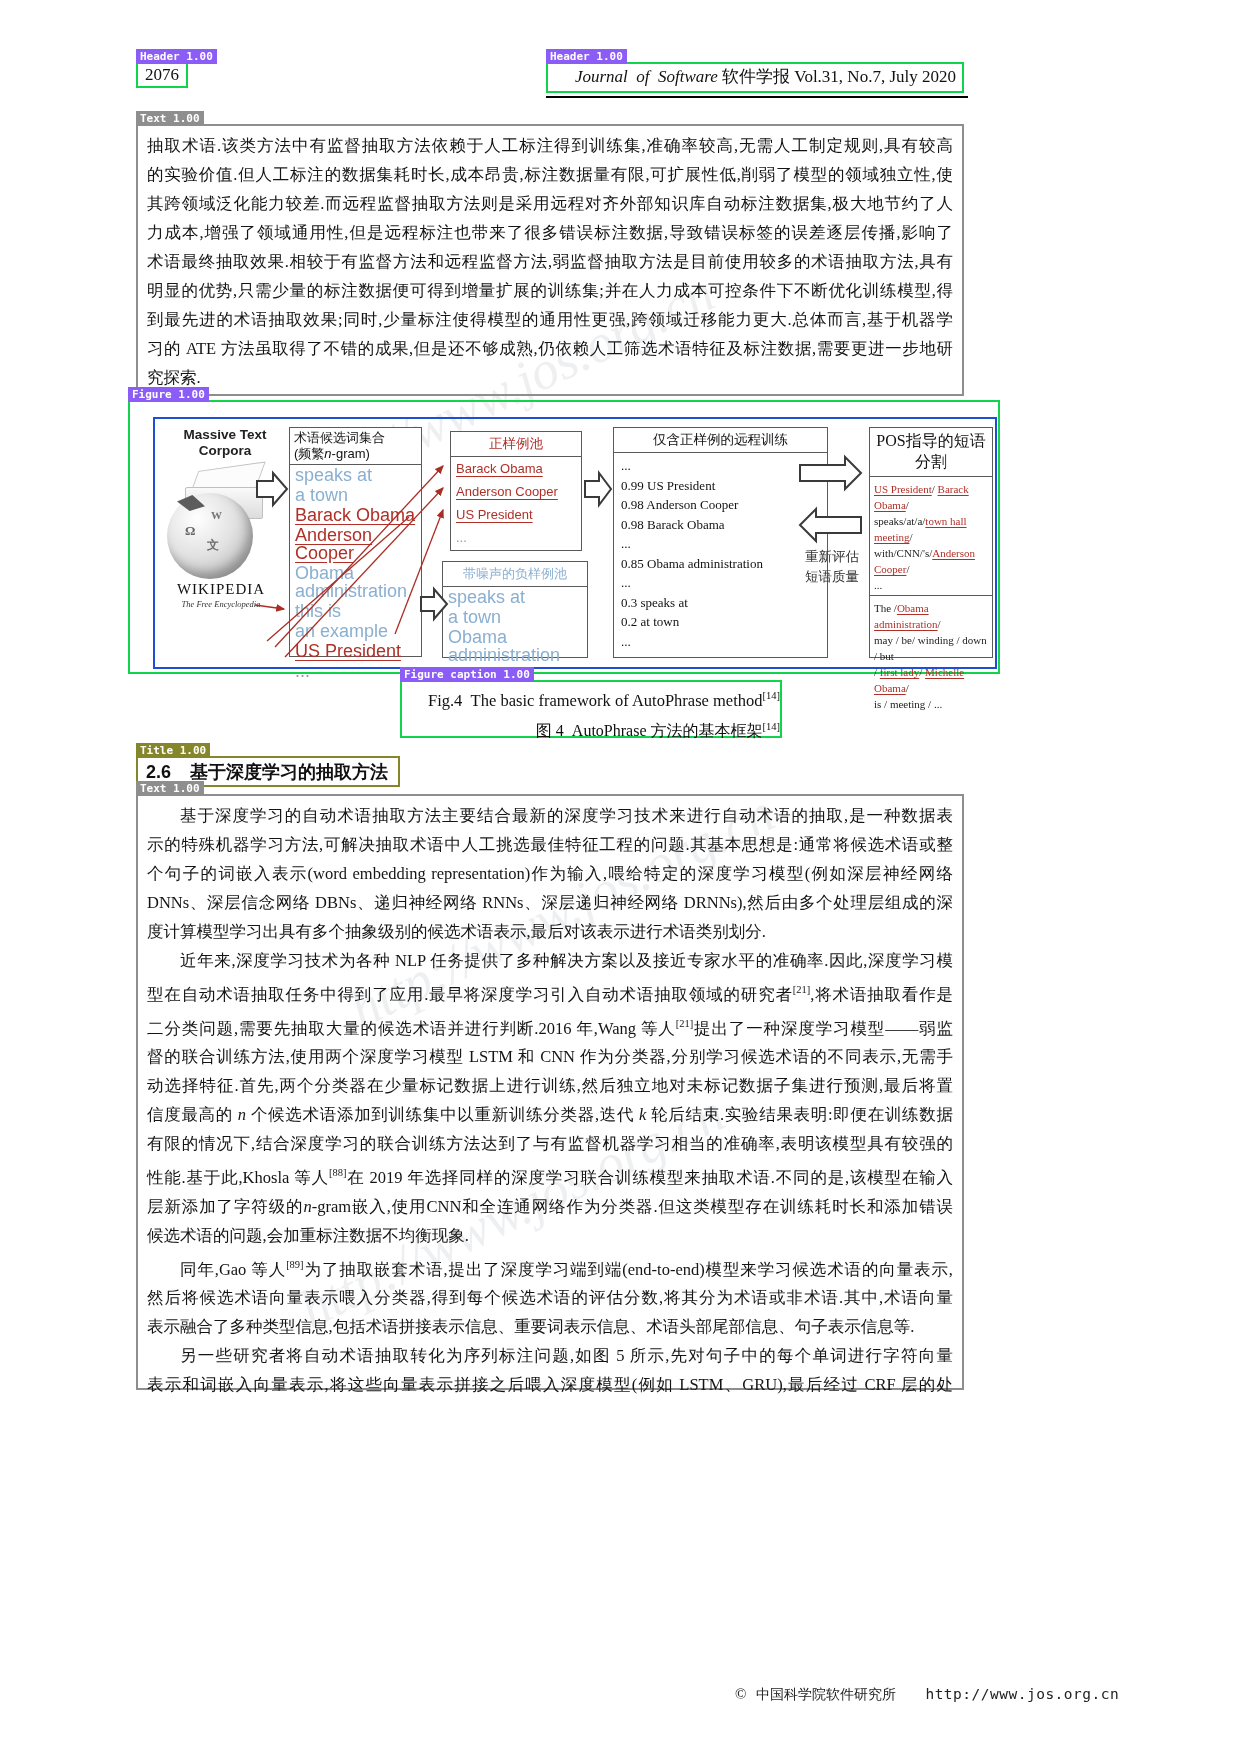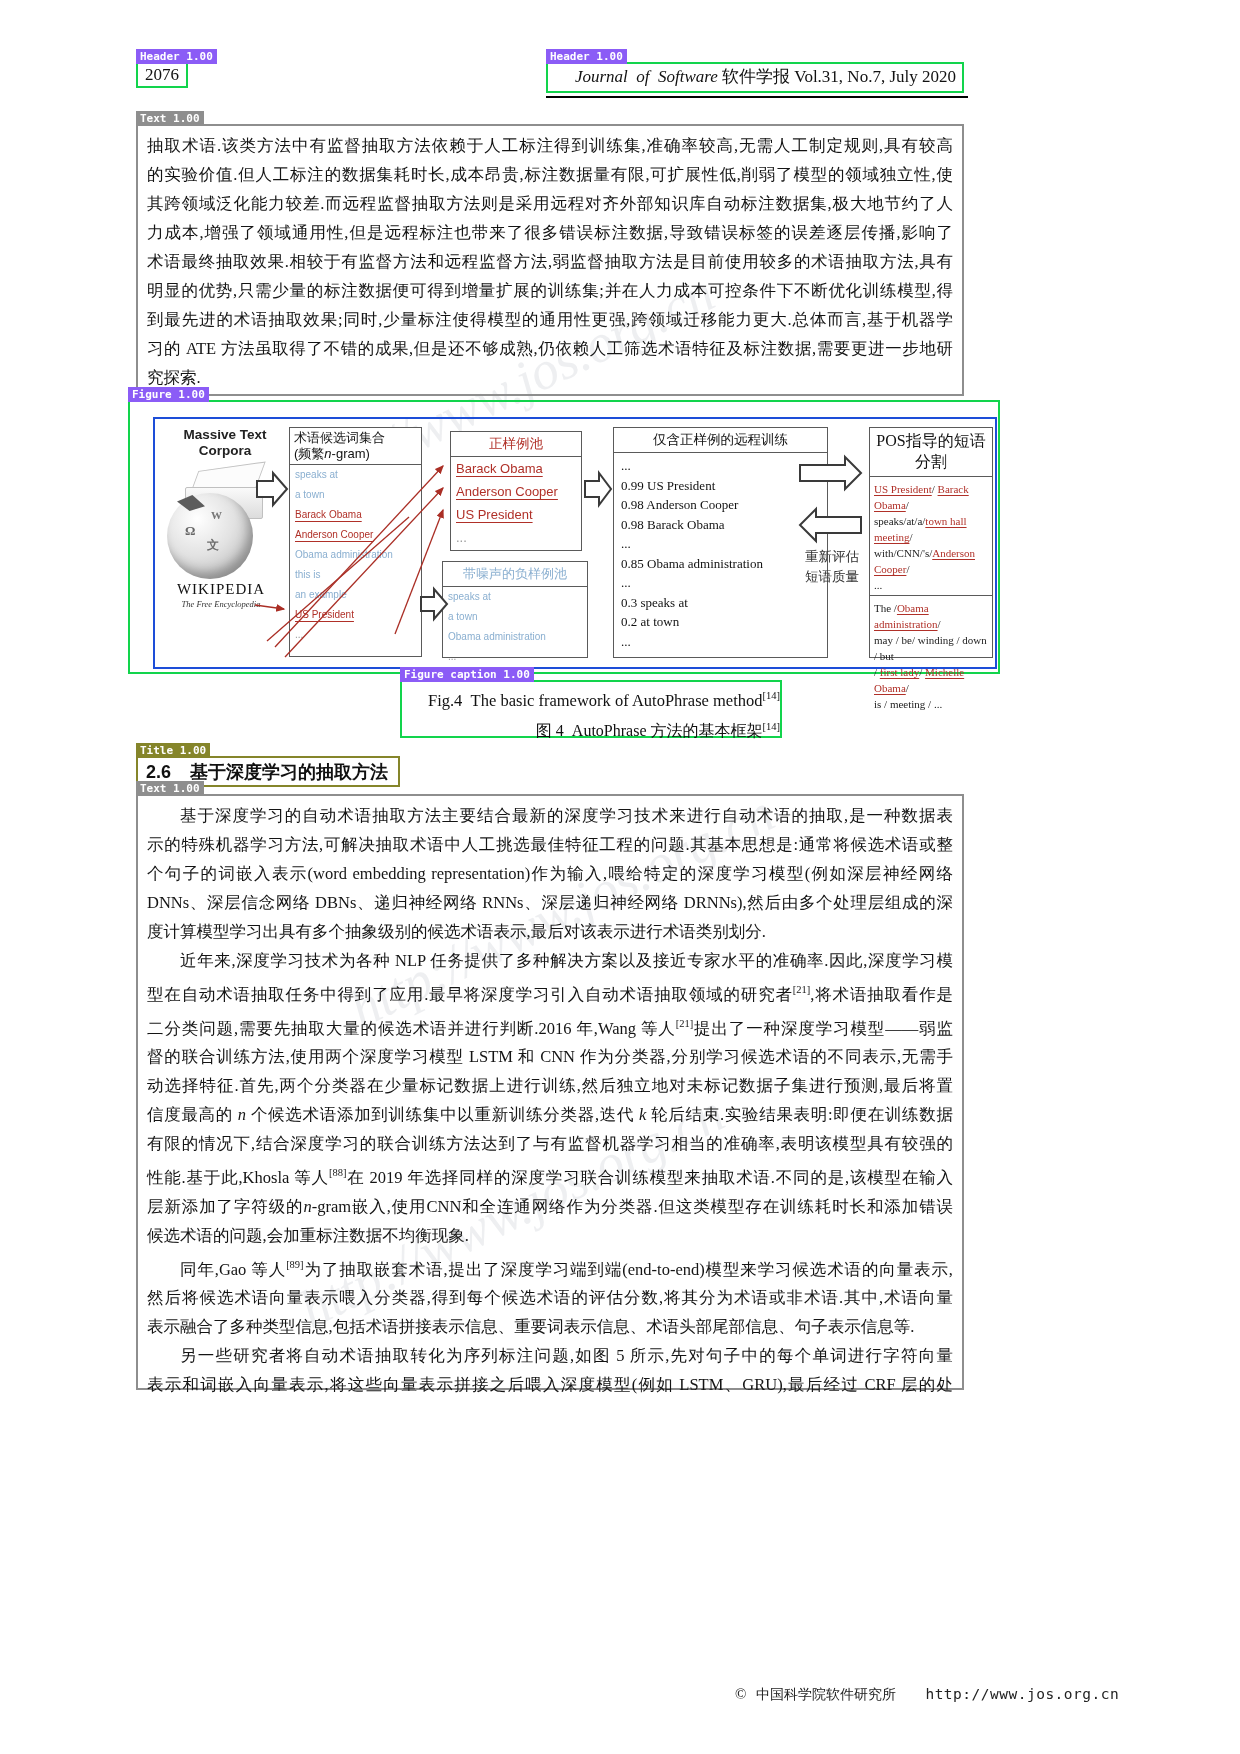--- a/index.html
+++ b/index.html
@@ -50,21 +50,21 @@
   .wiki-globe .g1{position:absolute;left:18px;top:30px;font:bold 13px "Liberation Serif",serif;color:#666;}
   .wiki-globe .g2{position:absolute;left:44px;top:16px;font:bold 11px "Liberation Serif",serif;color:#777;}
   .wiki-globe .g3{position:absolute;left:40px;top:44px;font:bold 12px "Liberation Serif",serif;color:#6d6d6d;}
   .wiki-globe .gap{position:absolute;left:10px;top:2px;width:28px;height:16px;background:#5c5c5c;
                    clip-path:polygon(0 40%,55% 0,100% 70%,45% 100%);}
   .wiki-word{left:0px;top:162px;width:132px;text-align:center;font-family:"Liberation Serif",serif;
              font-size:15px;letter-spacing:1px;color:#111;}
   .wiki-sub{left:0px;top:180px;width:132px;text-align:center;font:italic 8.5px "Liberation Serif",serif;color:#333;}
   .boxA{left:134px;top:8px;width:133px;height:230px;padding:0 0 0 0;}
   .boxA .ftitle{text-align:left;padding:2px 4px;font-size:13px;line-height:16px;}
-  .fitem{font-size:10px;line-height:18px;padding:1px 5px;}
+  .fitem{font-size:18px;line-height:18px;padding:1px 5px;}
   .fitem.blue{color:#8aafd0;}
   .fitem.term{color:#b03028;text-decoration:underline;text-underline-offset:3px;}
   .fitem.dots{color:#999;}
   .boxB{left:295px;top:12px;width:132px;height:120px;}
   .boxB .ftitle{color:#b03028;}
   .boxC{left:287px;top:142px;width:146px;height:97px;}
   .boxC .ftitle{color:#8aafd0;font-size:13px;}
   .boxD{left:458px;top:8px;width:215px;height:231px;font-family:Liberation Serif, serif;}
   .dline{font-size:13px;line-height:19.5px;padding-left:7px;color:#111;}
   .requal{left:642px;top:128px;width:70px;text-align:center;font-size:13.5px;line-height:20px;color:#333;}

